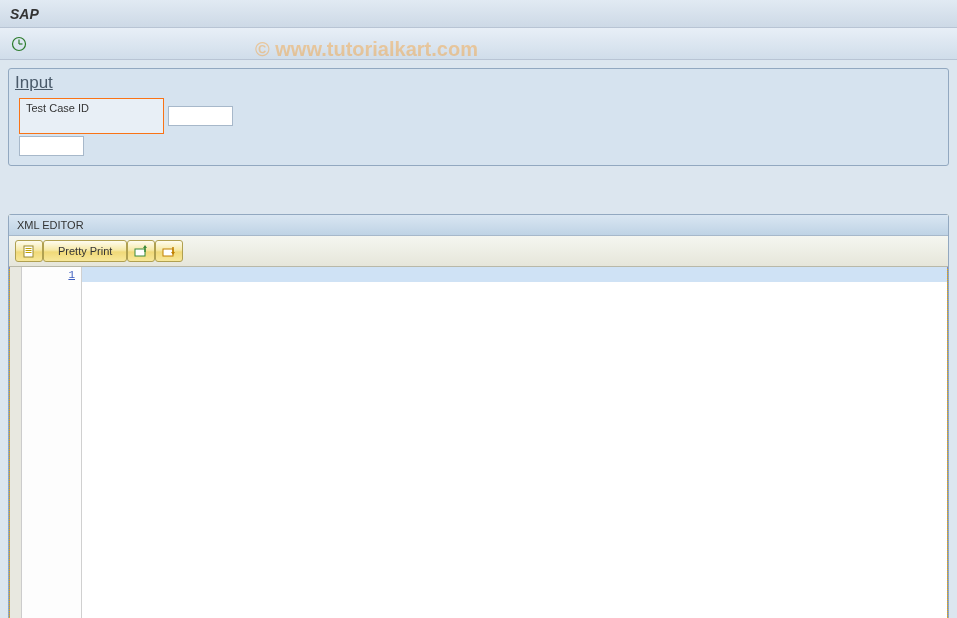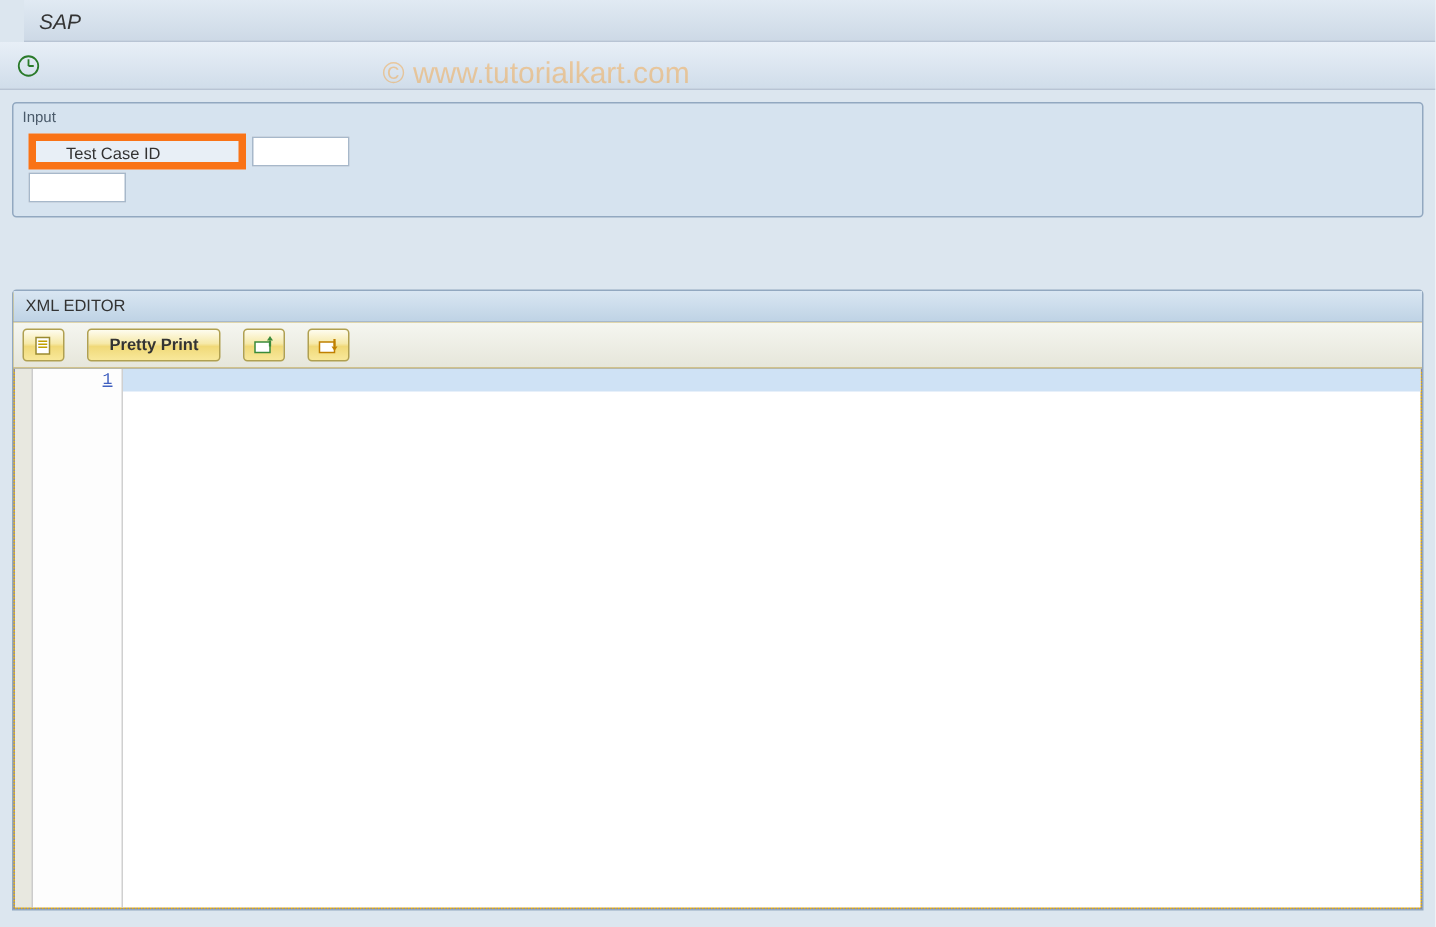--- a/index.html
+++ b/index.html
@@ -11,74 +11,74 @@
       height: 618px;
       overflow: hidden;
       position: relative;
     }
     .title-bar {
       background: linear-gradient(to bottom, #e1eaf3 0%, #cdd9e6 100%);
       height: 28px;
       border-bottom: 1px solid #b8c4d4;
       padding: 6px 10px;
       font-style: italic;
-      font-weight: normal;
+      font-weight: bold;
       font-size: 14px;
       color: #333;
-      margin-left: 16px;
     }
     .toolbar-top {
       background: linear-gradient(to bottom, #e8eff7 0%, #d0ddea 100%);
       height: 32px;
       border-bottom: 1px solid #b8c4d4;
       padding: 6px 10px;
       display: flex;
       align-items: center;
     }
     .execute-icon {
       width: 18px; height: 18px;
       display: flex; align-items: center; justify-content: center;
       cursor: pointer;
     }
     .watermark {
       position: absolute;
       left: 255px;
       top: 38px;
       font-size: 20px;
-      font-weight: normal;
+      font-weight: bold;
       color: rgba(255,140,0,0.35);
       pointer-events: none;
       z-index: 100;
     }
     .content-area {
       padding: 8px 8px;
     }
     .groupbox {
       background: #d6e3ef;
       border: 1px solid #92a8c0;
       border-radius: 3px;
       padding: 4px 0 8px 0;
       margin-bottom: 8px;
     }
     .groupbox-title {
-      font-size: 10px;
+      font-size: 17px;
       color: #4a5a6a;
       padding: 0 6px 4px 6px;
+      text-decoration: underline;
     }
     .form-row {
       display: flex;
       align-items: center;
       padding: 1px 10px;
     }
     .form-label-box {
       background: #e8eff6;
-      border: 5px solid #f97316;
+      border: 1px solid #f97316;
       width: 145px;
-      height: 24px;
-      padding: 3px 20px;
+      height: 36px;
+      padding: 3px 6px;
       margin-right: 4px;
       font-size: 11px;
       color: #333;
     }
     .form-input {
       background: #fff;
       border: 1px solid #a7b8ca;
       width: 65px;
       height: 20px;
       padding: 2px 4px;
@@ -96,22 +96,21 @@
       padding: 4px 8px;
       font-size: 11px;
       color: #333;
     }
     .xml-toolbar {
       background: linear-gradient(to bottom, #f5f6f0 0%, #e6e6da 100%);
       border-bottom: 1px solid #b8b8a8;
       padding: 4px 6px;
       display: flex;
       align-items: center;
-      gap: 15px;
-      font-weight: bold;
+      gap: 0;
     }
     .tb-btn {
       background: linear-gradient(to bottom, #fefcef 0%, #f6e9a8 45%, #f0d978 55%, #f8e89a 100%);
       border: 1px solid #b0a050;
       border-radius: 3px;
       height: 22px;
       min-width: 22px;
       padding: 0 6px;
       display: flex;
       align-items: center;

